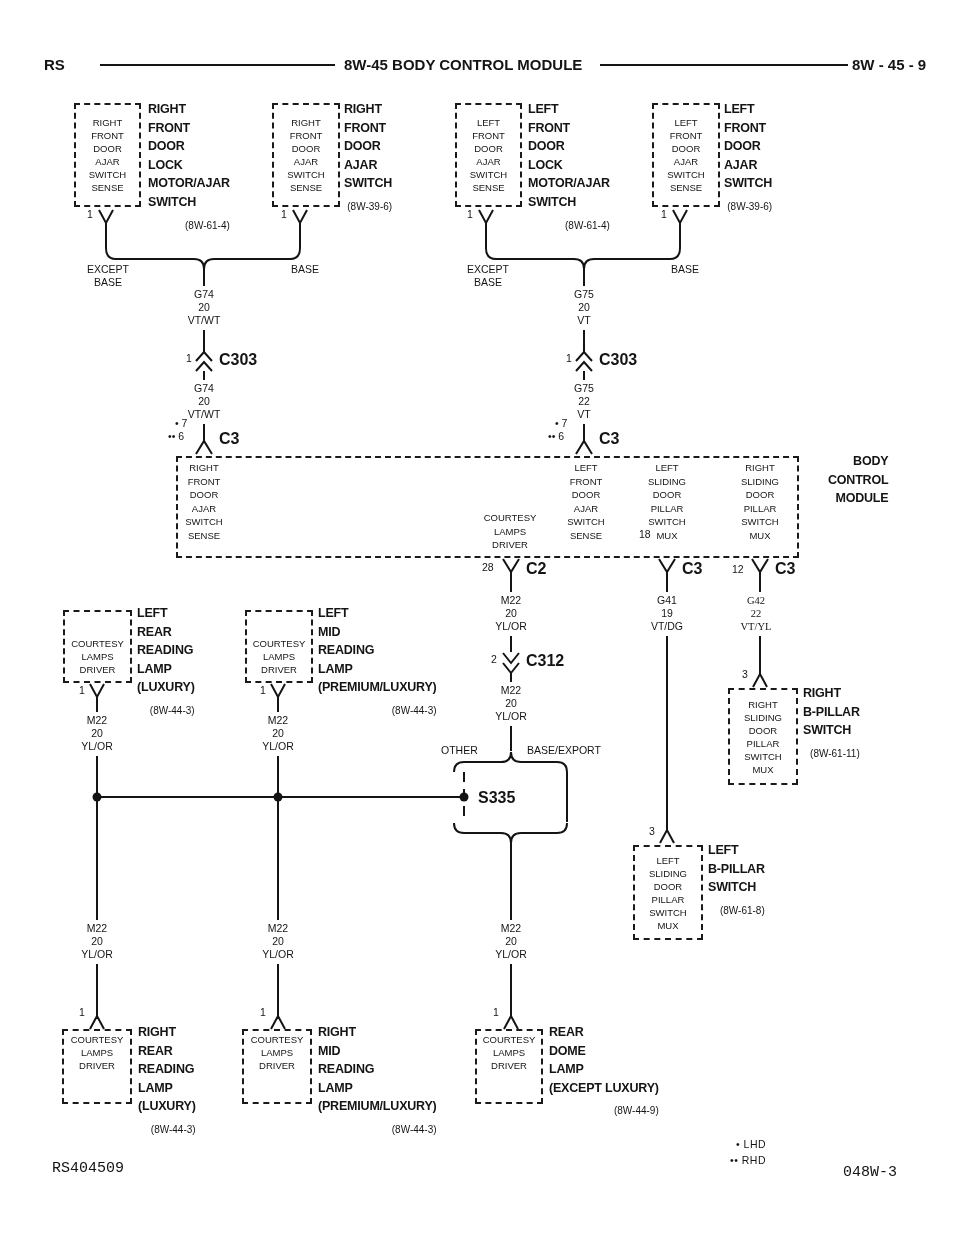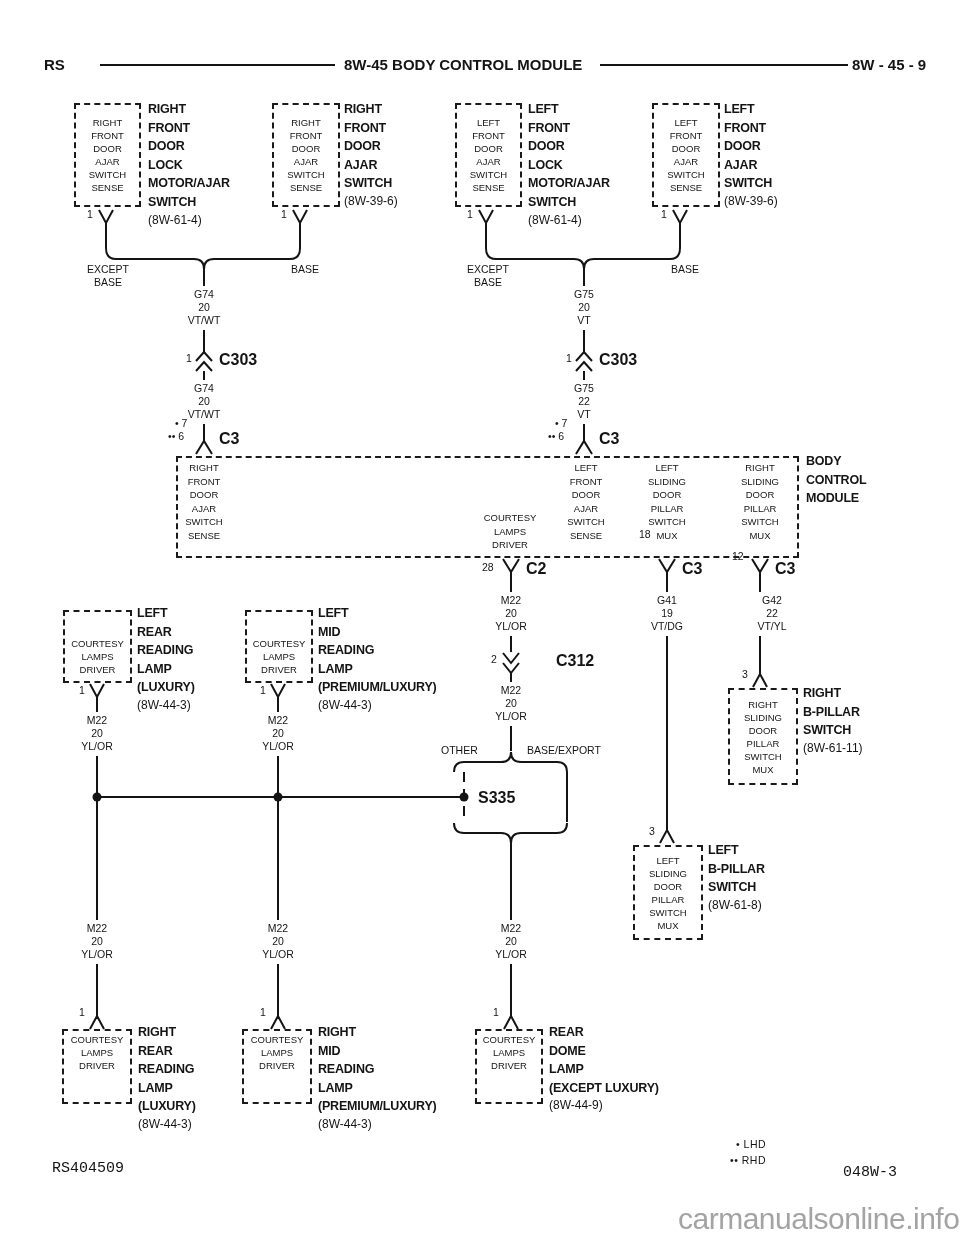--- a/index.html
+++ b/index.html
@@ -7,21 +7,21 @@
         font-family:"Liberation Sans", sans-serif;color:#141414;}
   svg.wires{position:absolute;left:0;top:0;z-index:1;}
   .bx{position:absolute;border:2px dashed #1a1a1a;box-sizing:border-box;z-index:2;
       display:flex;align-items:center;justify-content:center;}
   .bx.bottomalign{align-items:flex-end;padding-bottom:5px;}
   .bx.topalign{align-items:flex-start;padding-top:2px;}
   .pins{font-size:9.5px;line-height:13px;text-align:center;white-space:pre-line;}
   .bcmcol{position:absolute;z-index:3;font-size:9.5px;line-height:13.5px;text-align:center;white-space:pre-line;}
   .lblblk{position:absolute;z-index:3;}
   .lbl{font-weight:bold;font-size:12.5px;line-height:18.6px;white-space:pre-line;letter-spacing:-0.2px;}
-  .ref{font-size:12px;margin-top:1px;}
+  .ref{font-size:10px;margin-top:8px;text-align:right;}
   .wire{position:absolute;z-index:3;font-size:10.5px;line-height:13.2px;text-align:center;white-space:pre-line;}
   .pin{position:absolute;z-index:3;font-size:10.5px;}
   .conn{position:absolute;z-index:3;font-weight:bold;font-size:16px;}
   .small{position:absolute;z-index:3;font-size:10.5px;line-height:13px;text-align:center;white-space:pre-line;}
   .hdr{position:absolute;z-index:3;font-weight:bold;font-size:15px;}
   .foot{position:absolute;z-index:3;font-size:15px;font-family:Liberation Mono, monospace;}
   .legend{position:absolute;z-index:3;font-size:10.5px;letter-spacing:0.5px;}
   .watermark{position:absolute;z-index:4;font-size:30px;color:#a3a3a3;letter-spacing:-0.5px;}
 </style>
 </head>
@@ -204,49 +204,49 @@
 DOOR
 PILLAR
 SWITCH
 MUX</div>
   <div class="bcmcol" style="left:715px;top:461px;width:90px;">RIGHT
 SLIDING
 DOOR
 PILLAR
 SWITCH
 MUX</div>
-  <div class="lblblk" style="left:806px;top:452px;">
+  <div class="lblblk" style="left:828px;top:452px;text-align:right;">
     <div class="lbl">BODY
 CONTROL
 MODULE</div>
   </div>
 
   <span class="pin" style="left:482px;top:561px;">28</span>
   <span class="conn" style="left:526px;top:560px;">C2</span>
   <span class="pin" style="left:639px;top:528px;">18</span>
   <span class="conn" style="left:682px;top:560px;">C3</span>
-  <span class="pin" style="left:732px;top:550px;">12</span>
+  <span class="pin" style="left:732px;top:563px;">12</span>
   <span class="conn" style="left:775px;top:560px;">C3</span>
 
   <div class="wire" style="left:471px;top:594px;width:80px;">M22
 20
 YL/OR</div>
   <span class="pin" style="left:491px;top:653px;">2</span>
-  <span class="conn" style="left:526px;top:652px;margin-left:30px;">C312</span>
+  <span class="conn" style="left:526px;top:652px;">C312</span>
   <div class="wire" style="left:471px;top:684px;width:80px;">M22
 20
 YL/OR</div>
   <span class="pin" style="left:441px;top:744px;">OTHER</span>
   <span class="pin" style="left:527px;top:744px;">BASE/EXPORT</span>
   <span class="conn" style="left:478px;top:789px;">S335</span>
 
   <div class="wire" style="left:627px;top:594px;width:80px;">G41
 19
 VT/DG</div>
-  <div class="wire" style="left:732px;top:594px;width:80px;">G42
+  <div class="wire" style="left:716px;top:594px;width:80px;font-family:Liberation Serif, serif;">G42
 22
 VT/YL</div>
 
   <span class="pin" style="left:742px;top:668px;">3</span>
   <div class="bx" style="left:728px;top:688px;width:70px;height:97px;">
     <div class="pins">RIGHT
 SLIDING
 DOOR
 PILLAR
 SWITCH
@@ -363,15 +363,14 @@
 LAMP
 (EXCEPT LUXURY)</div>
     <div class="ref">(8W-44-9)</div>
   </div>
 
   <span class="legend" style="left:736px;top:1138px;">• LHD</span>
   <span class="legend" style="left:730px;top:1154px;">•• RHD</span>
 
   <span class="foot" style="left:52px;top:1160px;">RS404509</span>
   <span class="foot" style="left:843px;top:1164px;">048W-3</span>
-  <span class="watermark" style="left:678px;top:1202px;">carmanualsonline.info</span>
 
 </div>
 
 </body></html>

